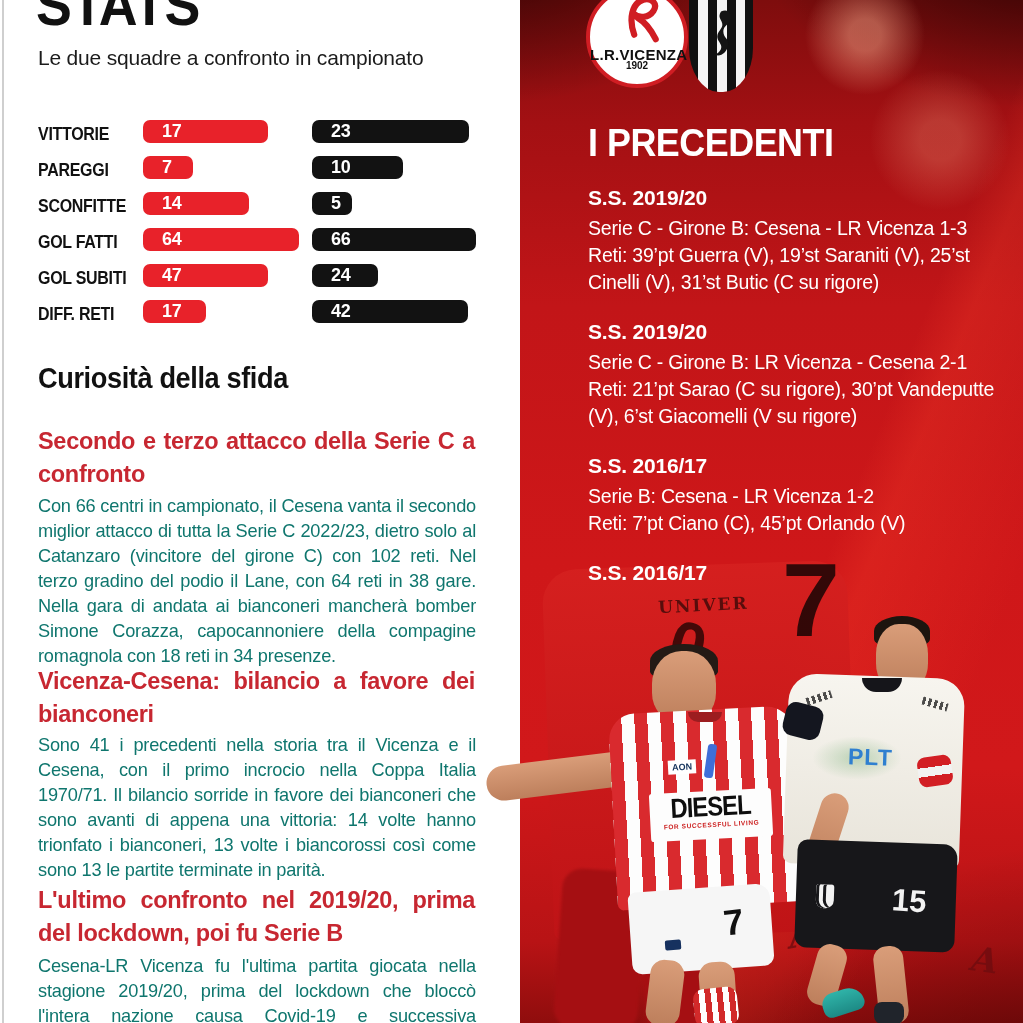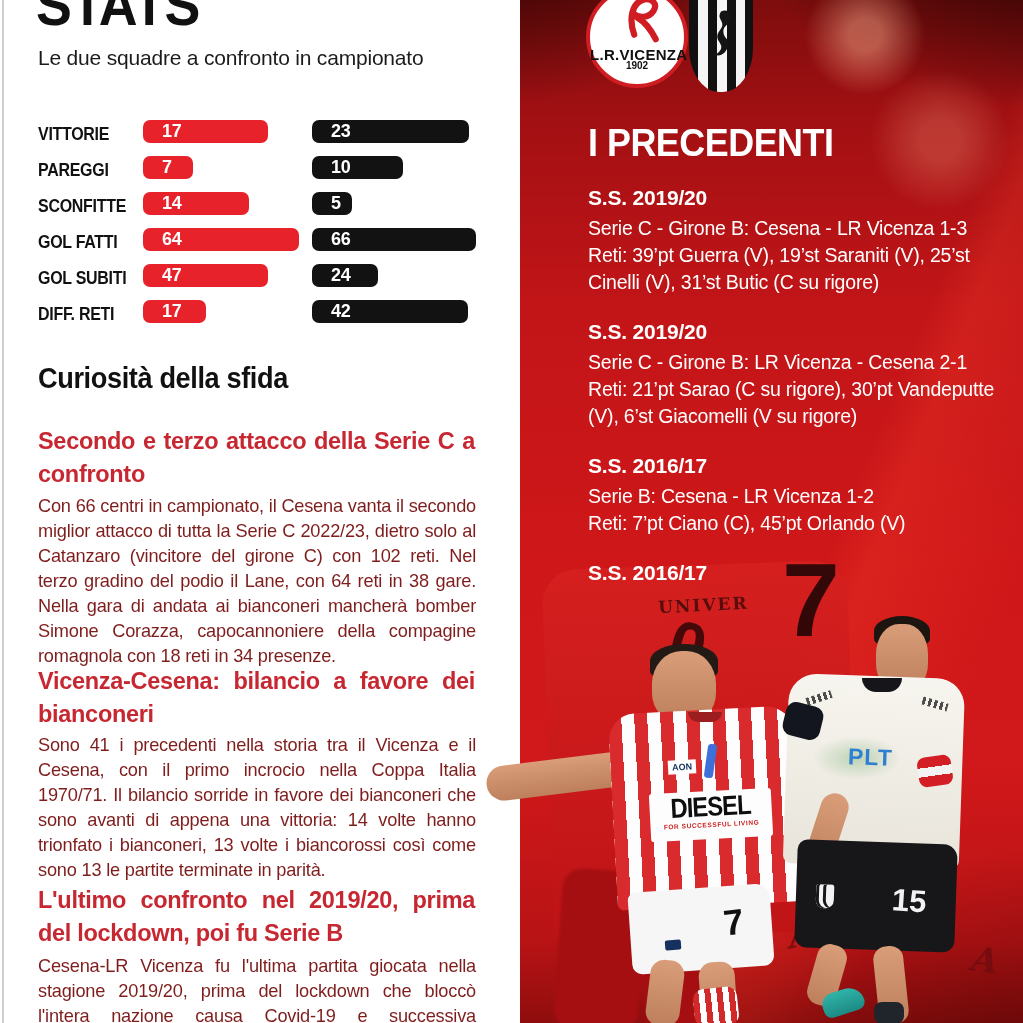--- a/index.html
+++ b/index.html
@@ -27,21 +27,21 @@
   .bar-red{left:105px;background:#e8222a;}
   .bar-black{left:274px;background:#121212;}
   .bar-val{color:#fff;font-size:18px;font-weight:700;padding-left:19px;letter-spacing:-.3px;}
 
   .curiosita{position:absolute;left:38px;top:362px;font-size:28px;font-weight:800;color:#111;
     letter-spacing:-.4px;transform:scale(.97,1.03);transform-origin:left top;}
 
   .article-h{position:absolute;left:38px;width:437px;font-size:23.5px;line-height:32.5px;
     font-weight:700;color:#c72731;text-align:justify;letter-spacing:-.3px;}
   .article-p{position:absolute;left:38px;width:438px;font-size:18.2px;line-height:25px;
-    color:#7f1d1d;text-align:justify;letter-spacing:-.2px;}
+    color:#0f766e;text-align:justify;letter-spacing:-.2px;}
   .h1a{top:425px}.p1a{top:494px}
   .h2a{top:665px}.p2a{top:733px}
   .h3a{top:884px}.p3a{top:954px}
 
   
   .right-col{position:absolute;left:520px;top:0;width:503px;height:1023px;overflow:hidden;z-index:0;
     background:
       radial-gradient(circle at 345px 35px, rgba(245,165,135,.5) 0 16px, rgba(245,165,135,0) 60px),
       radial-gradient(circle at 420px 140px, rgba(240,150,120,.3) 0 20px, rgba(240,150,120,0) 70px),
       radial-gradient(ellipse 430px 250px at 105% -6%, rgba(18,0,0,.78), transparent 68%),

